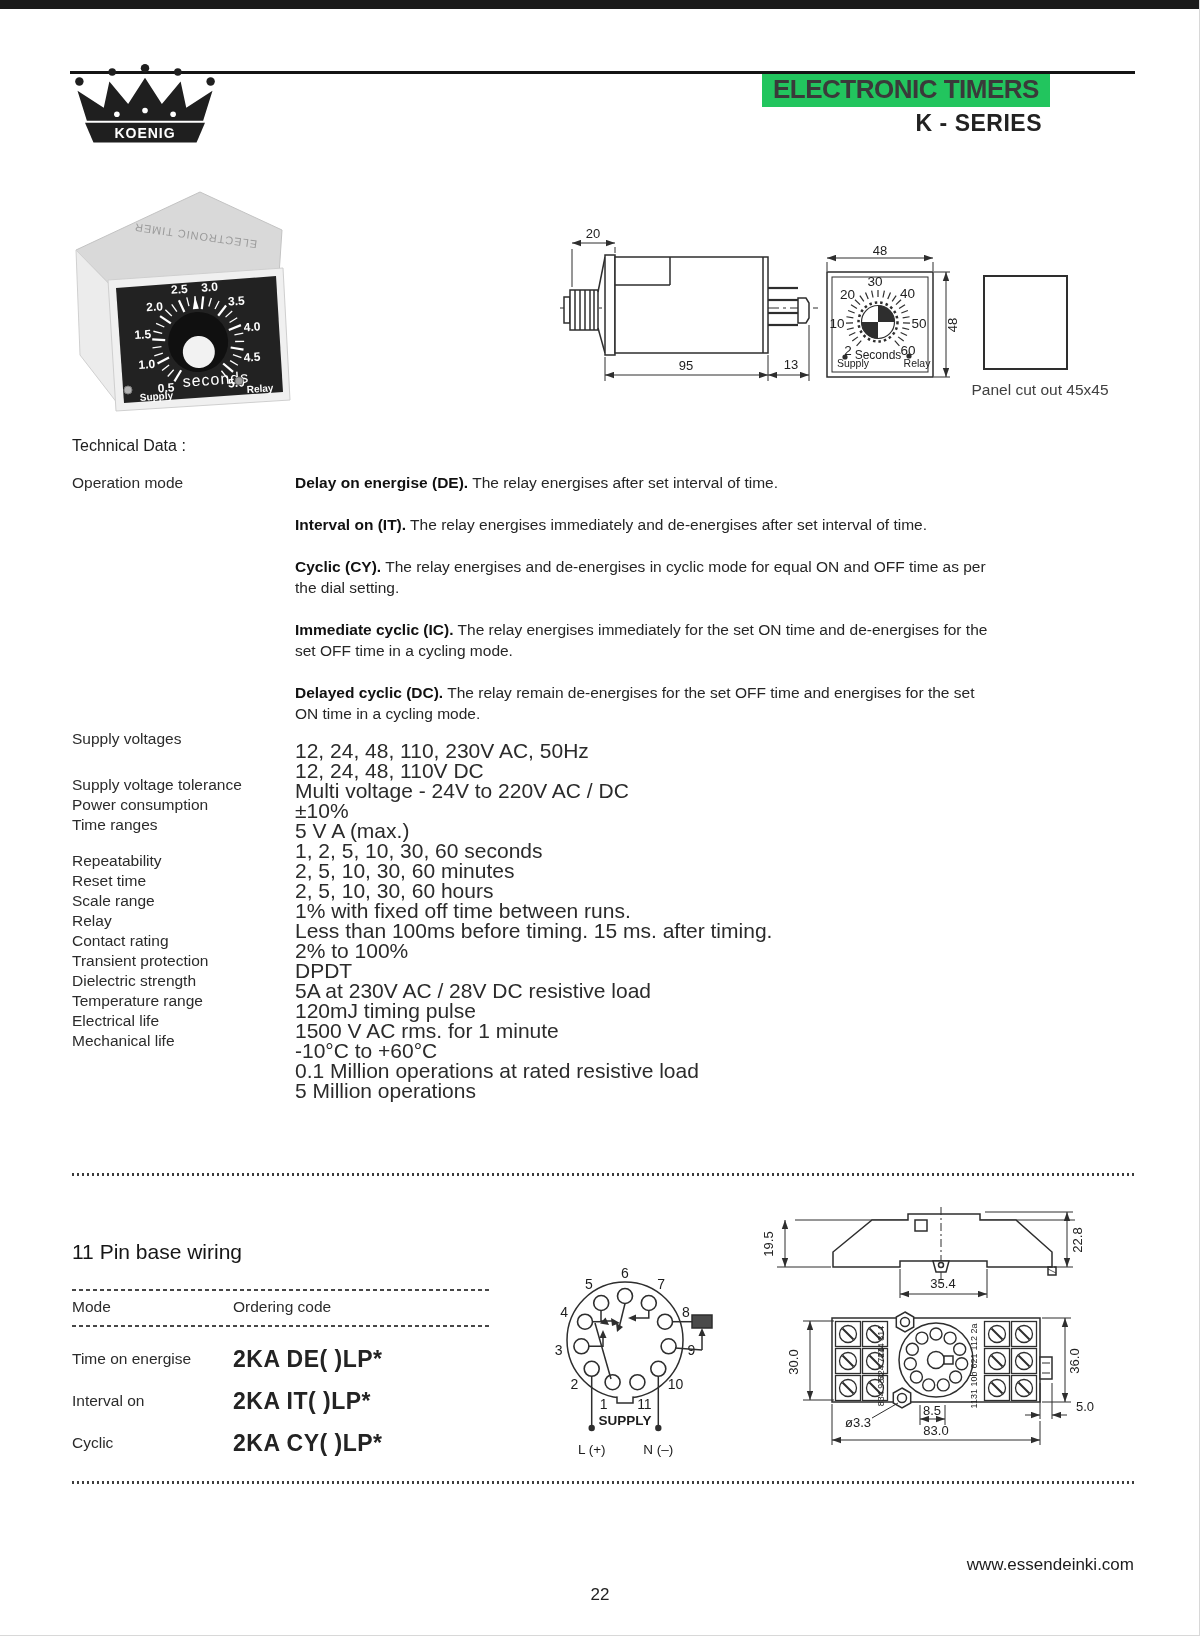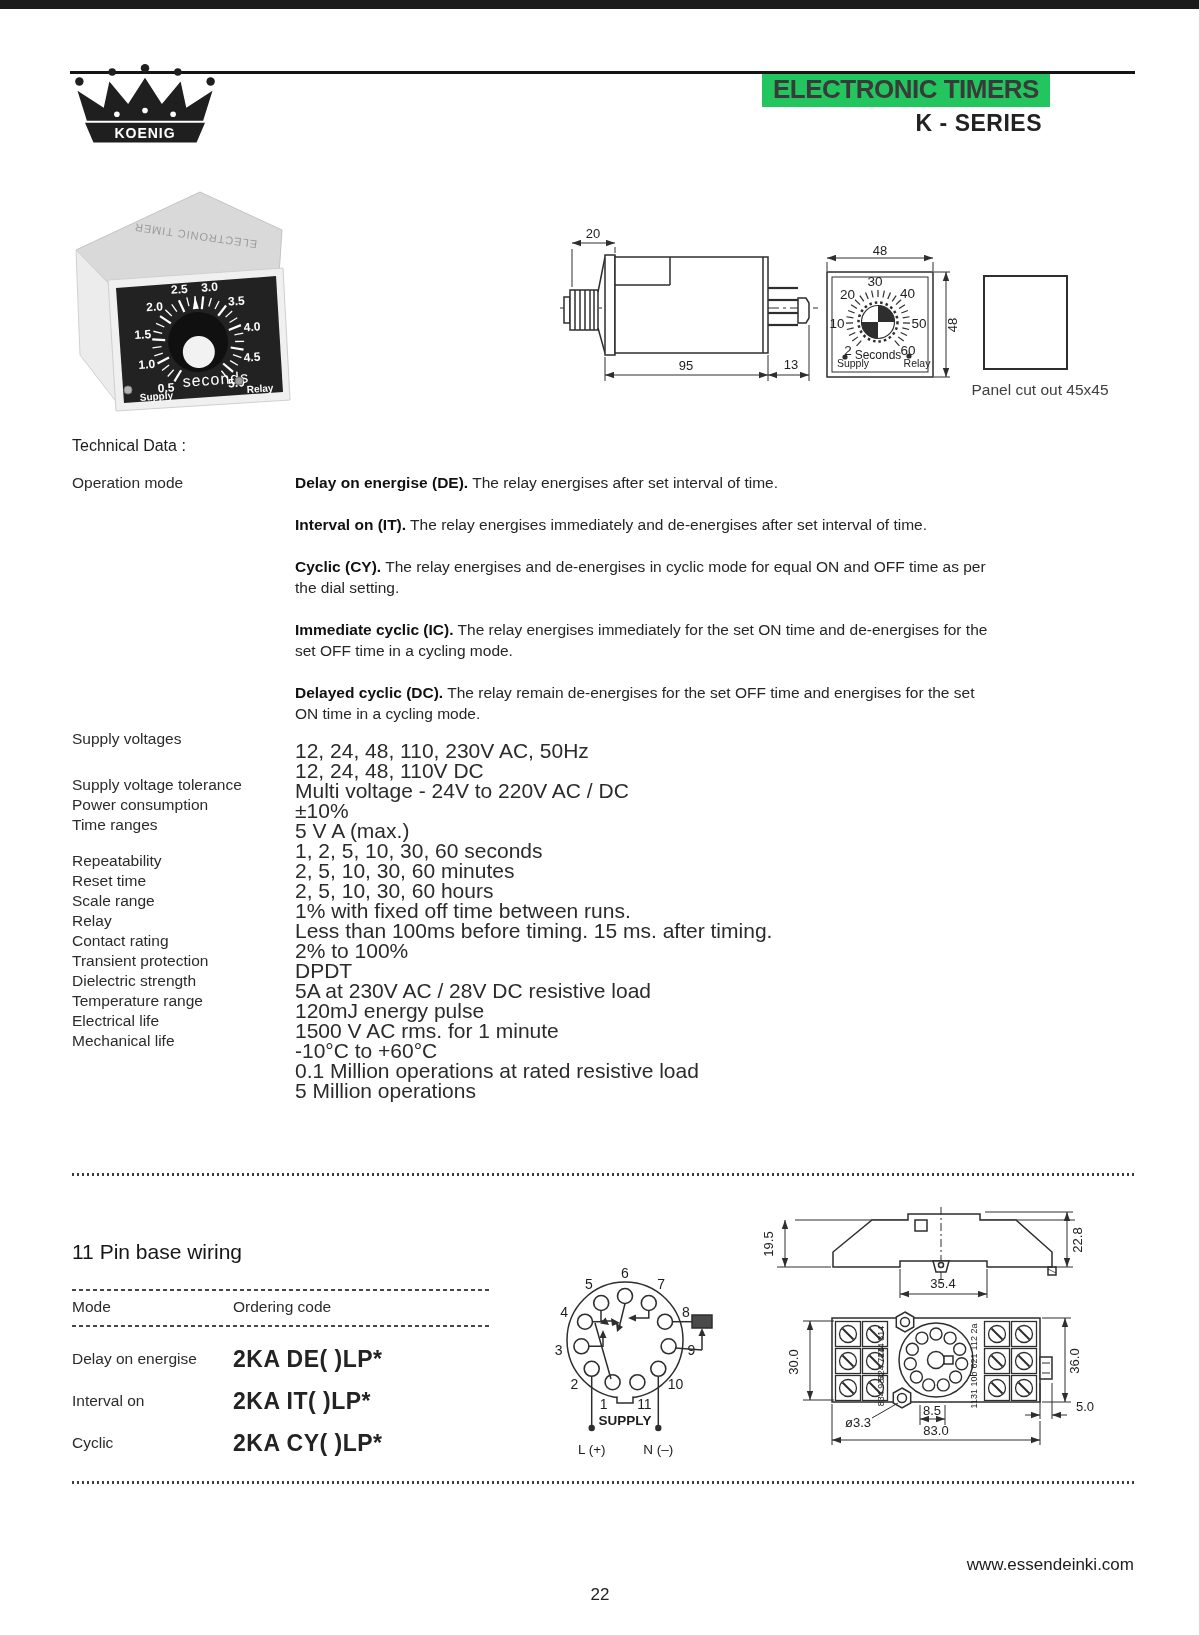--- a/index.html
+++ b/index.html
@@ -287,37 +287,37 @@
     <div class="spec-value">±10%</div>
     <div class="spec-value">5 V A (max.)</div>
     <div class="spec-value">1, 2, 5, 10, 30, 60 seconds</div>
     <div class="spec-value">2, 5, 10, 30, 60 minutes</div>
     <div class="spec-value">2, 5, 10, 30, 60 hours</div>
     <div class="spec-value">1% with fixed off time between runs.</div>
     <div class="spec-value">Less than 100ms before timing. 15 ms. after timing.</div>
     <div class="spec-value">2% to 100%</div>
     <div class="spec-value">DPDT</div>
     <div class="spec-value">5A at 230V AC / 28V DC resistive load</div>
-    <div class="spec-value">120mJ energy pulse</div>
+    <div class="spec-value">120mJ timing pulse</div>
     <div class="spec-value">1500 V AC rms. for 1 minute</div>
     <div class="spec-value">-10°C to +60°C</div>
     <div class="spec-value">0.1 Million operations at rated resistive load</div>
     <div class="spec-value">5 Million operations</div>
   </div>
 
 <div class="abs dotted sep1"></div>
 
 <div class="abs wiring-heading">11 Pin base wiring</div>
 <div class="abs dashline dashA"></div>
 <div class="abs mode-header">Mode</div>
 <div class="abs code-header">Ordering code</div>
 <div class="abs dashline dashB"></div>
 <div class="abs" id="wiring-rows">
     <div class="wrow">
-      <div class="wmode">Delay on energise</div>
+      <div class="wmode">Time on energise</div>
       <div class="wcode">2KA DE( )LP*</div>
     </div>
     <div class="wrow">
       <div class="wmode">Interval on</div>
       <div class="wcode">2KA IT( )LP*</div>
     </div>
     <div class="wrow">
       <div class="wmode">Cyclic</div>
       <div class="wcode">2KA CY( )LP*</div>
     </div>

